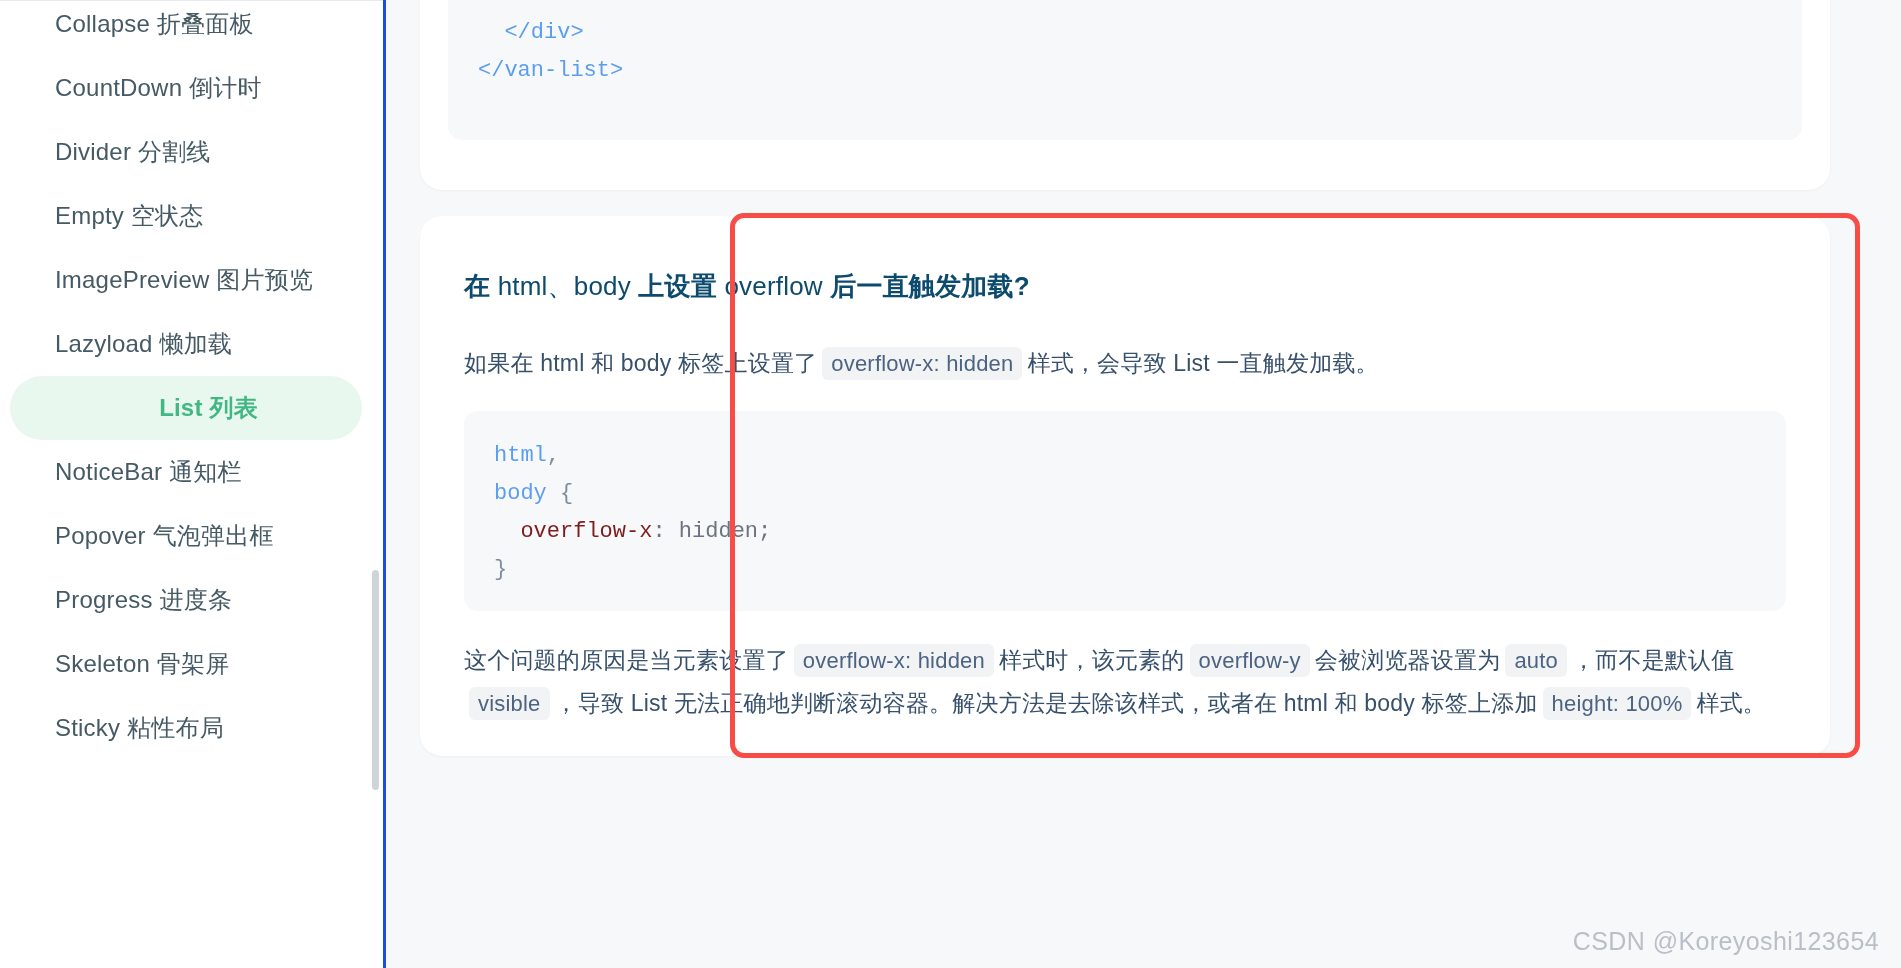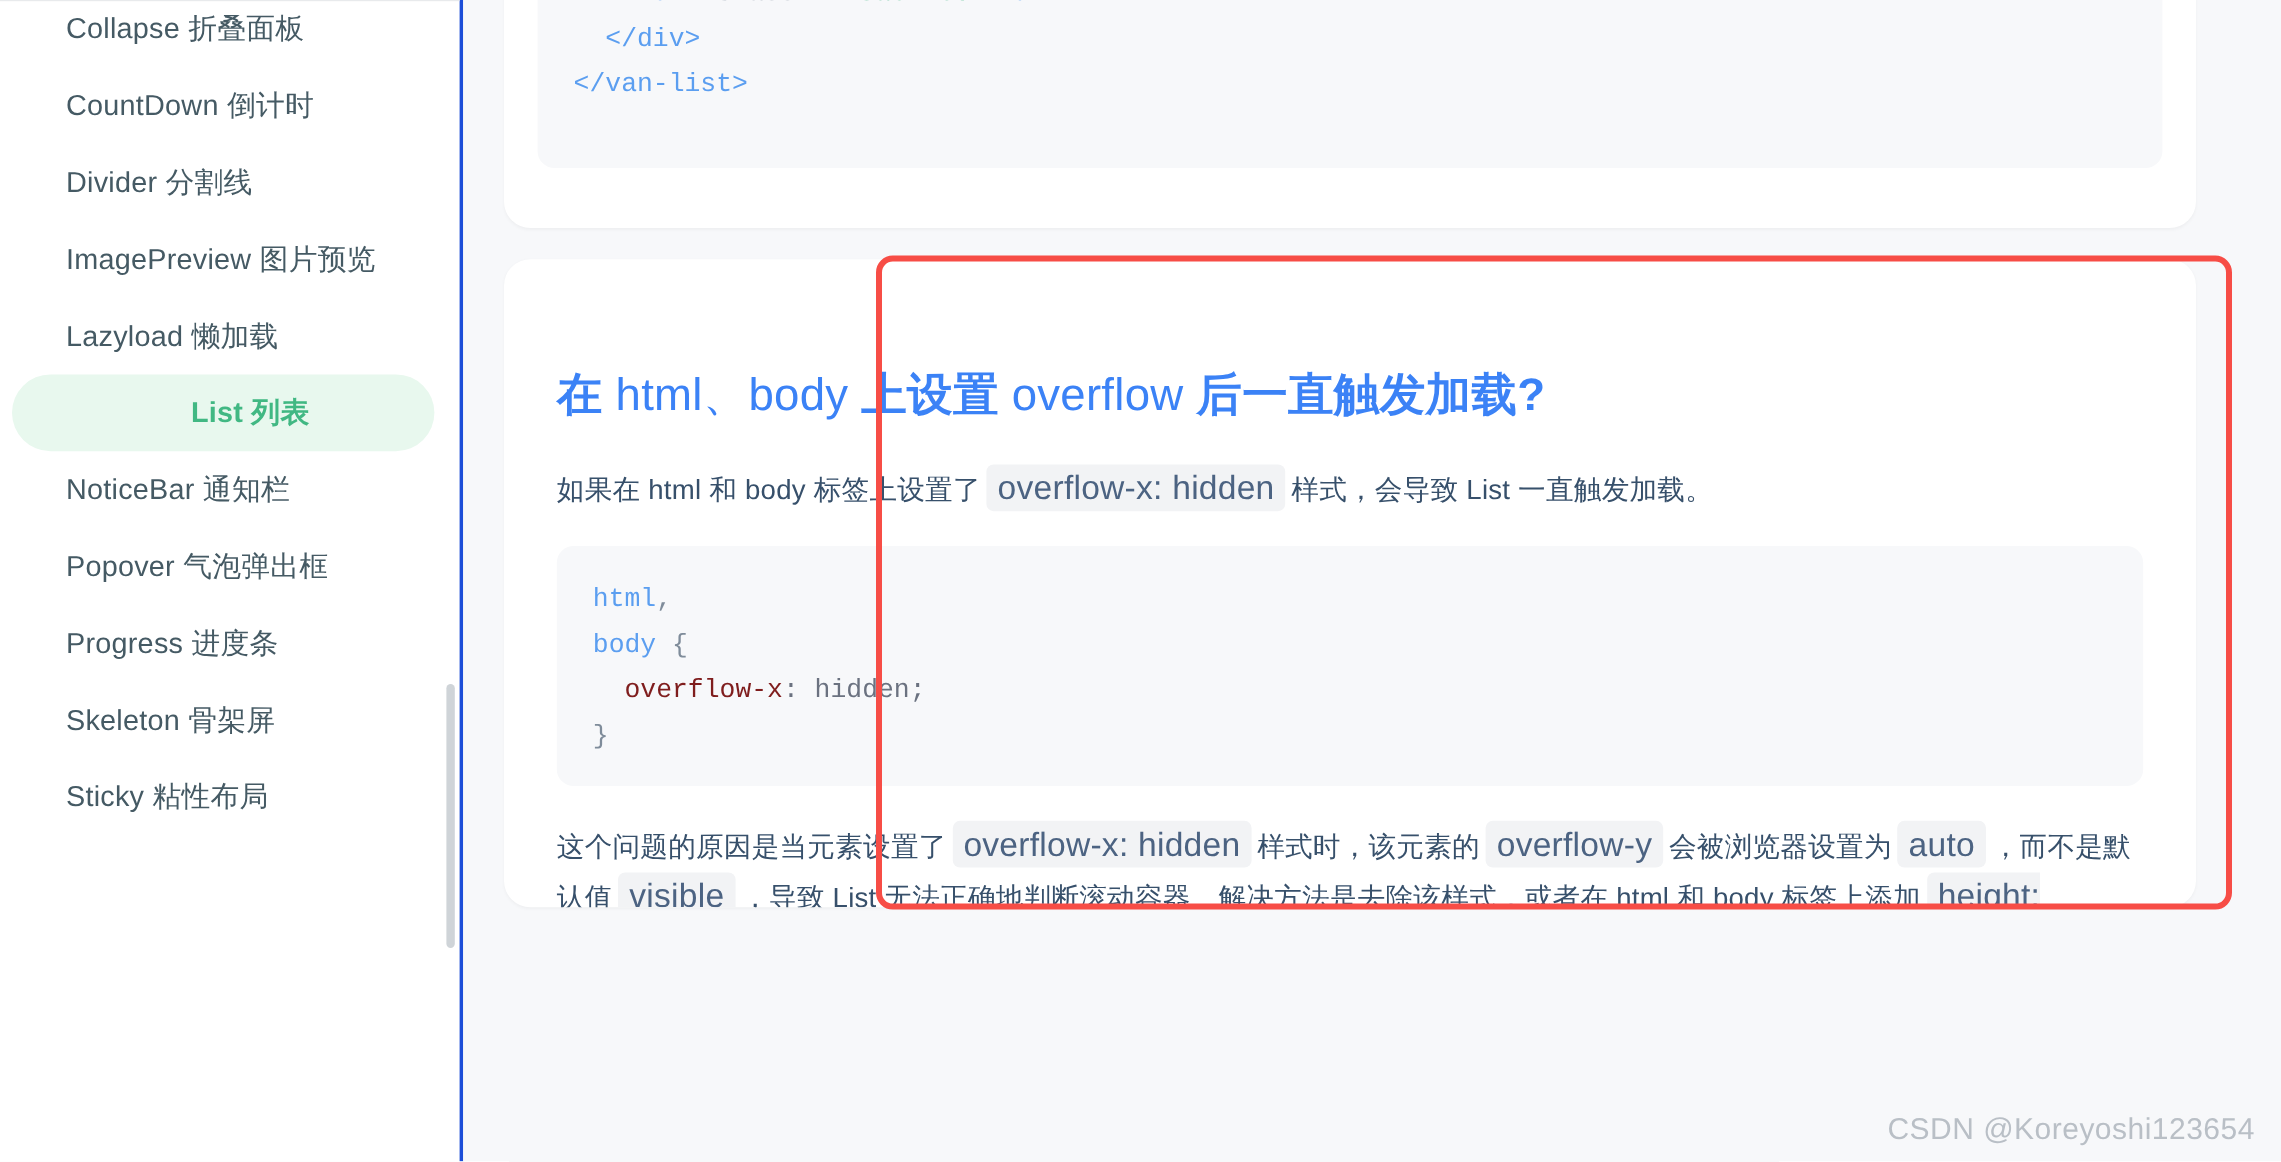--- a/index.html
+++ b/index.html
@@ -138,46 +138,45 @@
   }
 
   .card-bottom {
     top: 216px;
     height: 540px;
     padding: 48px 44px 0 44px;
     overflow: hidden;
   }
 
   h2.qa-heading {
-    font-size: 38px;
+    font-size: 26px;
     line-height: 44px;
-    color: #3b82f6;
+    color: #0c4a6e;
     font-weight: 700;
     letter-spacing: 0.2px;
     margin-bottom: 34px;
-    margin-top: 44px;
   }
   h2.qa-heading .light { font-weight: 400; }
 
   p.qa-para {
     font-size: 23px;
     line-height: 42px;
     color: #37506b;
     letter-spacing: 0.2px;
   }
   p.qa-para.second {
     margin-top: 28px;
   }
 
   code.inline {
     background: #f2f3f5;
     border-radius: 6px;
     padding: 4px 9px;
     font-family: "Liberation Sans", "DejaVu Sans", sans-serif;
-    font-size: 28px;
+    font-size: 22px;
     color: #4c6382;
     margin: 0 5px;
   }
 
   .code-block-css {
     margin-top: 26px;
     height: 200px;
     line-height: 38px;
   }
   .code-block-css .ln { display: block; }
@@ -205,20 +204,23 @@
       <div class="nav-item">
           <span>Collapse 折叠面板</span>
         </div>
       <div class="nav-item">
           <span>CountDown 倒计时</span>
         </div>
       <div class="nav-item">
           <span>Divider 分割线</span>
         </div>
       <div class="nav-item">
+          <span>Empty 空状态</span>
+        </div>
+      <div class="nav-item">
           <span>ImagePreview 图片预览</span>
         </div>
       <div class="nav-item">
           <span>Lazyload 懒加载</span>
         </div>
       <div class="nav-item active">
           <span>List 列表</span>
         </div>
       <div class="nav-item">
           <span>NoticeBar 通知栏</span>

